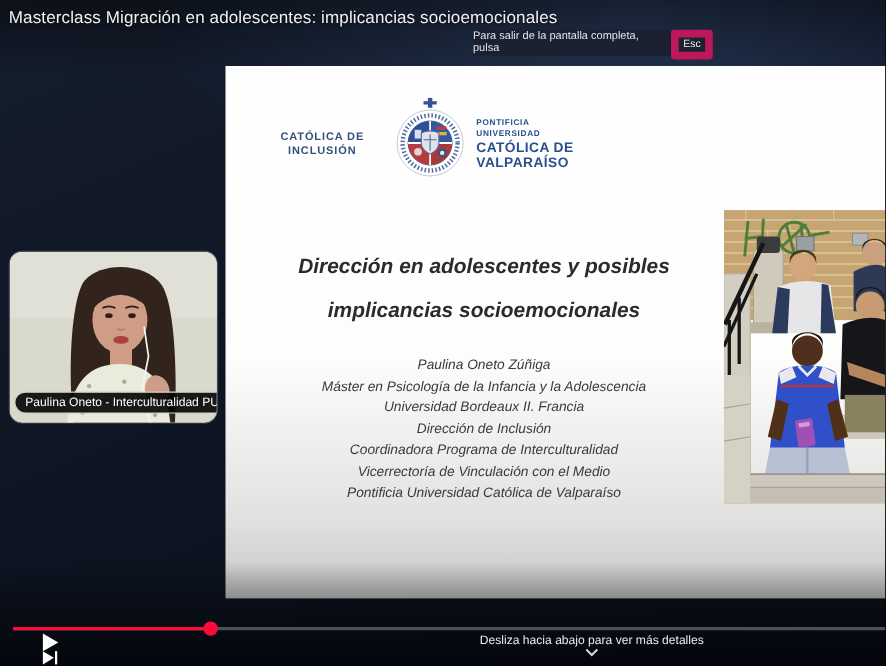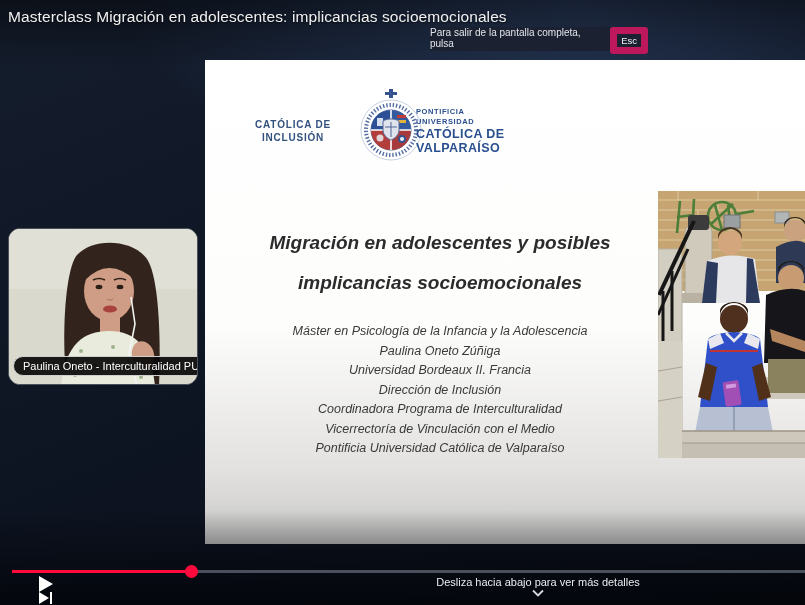--- a/index.html
+++ b/index.html
@@ -24,21 +24,21 @@
     justify-content:center;gap:5px;color:#e2e5ea;font-size:10px;}
   .esc-kbd{display:inline-block;border:7px solid #be185d;border-radius:3px;
     padding:1px 4px;font-size:9.5px;color:#eef1f5;line-height:11px;}
 
   .slide{position:absolute;left:205px;top:60px;width:600px;height:484px;
     background:linear-gradient(180deg,#ffffff 0%,#fdfdfc 55%,#e2e1df 85%,#c7c7c5 100%);}
 
   .brand-left{position:absolute;left:28px;top:58px;width:120px;text-align:center;
     color:#33517f;font-weight:bold;font-size:10px;letter-spacing:.8px;line-height:13px;}
   .brand-seal{position:absolute;left:152px;top:28px;}
-  .brand-right{position:absolute;left:211px;top:48px;color:#2a4f8f;line-height:1;}
+  .brand-right{position:absolute;left:228px;top:48px;color:#2a4f8f;line-height:1;}
   .brand-right .sm{font-size:7.5px;font-weight:bold;letter-spacing:.6px;margin-bottom:2.5px;}
   .brand-right .lg{font-size:12.5px;font-weight:bold;letter-spacing:.4px;margin-bottom:1.5px;}
 
   .slide-title{position:absolute;left:0;top:163px;width:470px;text-align:center;
     color:#2b2b2b;font-size:19px;font-weight:bold;font-style:italic;line-height:40px;}
   .credits{position:absolute;left:0;top:262px;width:470px;text-align:center;
     color:#3a3a3a;font-size:12.5px;font-style:italic;line-height:19.5px;}
 
   .photo{position:absolute;left:453px;top:131px;width:147px;height:267px;overflow:hidden;}
 
@@ -112,27 +112,27 @@
     </div>
 
     <div class="brand-right">
       <div class="sm">PONTIFICIA</div>
       <div class="sm">UNIVERSIDAD</div>
       <div class="lg">CATÓLICA DE</div>
       <div class="lg">VALPARAÍSO</div>
     </div>
 
     <div class="slide-title">
-      <div>Migración en adolescentes y posibles</div>
+      <div>Dirección en adolescentes y posibles</div>
       <div>implicancias socioemocionales</div>
     </div>
 
     <div class="credits">
+      <div>Paulina Oneto Zúñiga</div>
       <div>Máster en Psicología de la Infancia y la Adolescencia</div>
-      <div>Paulina Oneto Zúñiga</div>
       <div>Universidad Bordeaux II. Francia</div>
       <div>Dirección de Inclusión</div>
       <div>Coordinadora Programa de Interculturalidad</div>
       <div>Vicerrectoría de Vinculación con el Medio</div>
       <div>Pontificia Universidad Católica de Valparaíso</div>
     </div>
 
     <div class="photo">
       <svg width="147" height="267" viewBox="0 0 147 267">
 

